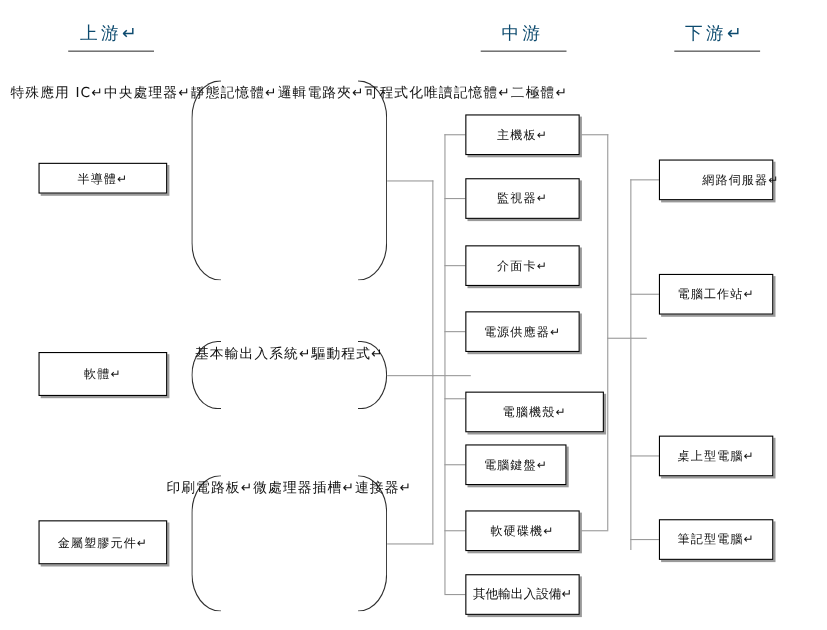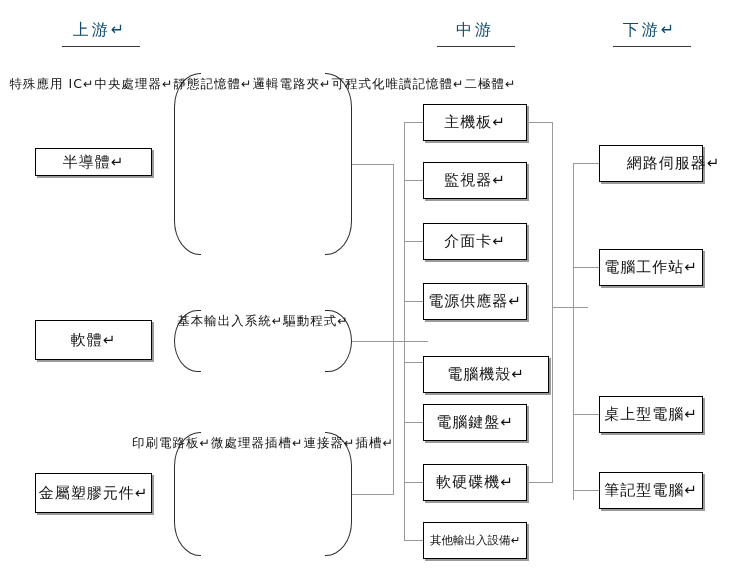--- a/index.html
+++ b/index.html
@@ -37,21 +37,21 @@
     box-sizing: border-box;
     background: #ffffff;
     border-top: 1px solid #000000;
     border-left: 1px solid #000000;
     border-right: 1px solid #000000;
     border-bottom: 1px solid #000000;
     box-shadow: 2px 2px 0 0 #9a9a9a;
     display: flex;
     align-items: center;
     justify-content: center;
-    font-size: 15px;
+    font-size: 11px;
     color: #111111;
     letter-spacing: 1px;
     white-space: nowrap;
     z-index: 3;
   }
   .node.tight {
     font-size: 11.5px;
     letter-spacing: 0px;
   }
 
@@ -155,21 +155,20 @@
     </div>
   </div>
 
   <div class="bracket" style="left:174px; top:432px; width:178px; height:124px;">
     <div class="arm left"></div>
     <div class="arm right"></div>
     <div class="items">
       <div class="item">印刷電路板↵</div>
       <div class="item">微處理器插槽↵</div>
       <div class="item">連接器↵</div>
-      <div class="item">插槽↵</div>
     </div>
   </div>
 
   <div class="hline" style="left:352px; top:164px; width:42px;"></div>
   <div class="hline" style="left:352px; top:341px; width:42px;"></div>
   <div class="hline" style="left:352px; top:494px; width:42px;"></div>
 
   <div class="vline" style="left:393px; top:164px; height:331px;"></div>
 
   <div class="hline" style="left:393px; top:341px; width:35px;"></div>
@@ -183,21 +182,21 @@
   <div class="hline" style="left:404px; top:362px; width:20px;"></div>
   <div class="hline" style="left:404px; top:422px; width:20px;"></div>
   <div class="hline" style="left:404px; top:482px; width:20px;"></div>
   <div class="hline" style="left:404px; top:540px; width:20px;"></div>
 
   <div class="node" style="left:423px; top:104px; width:104px; height:37px;">主機板↵</div>
   <div class="node" style="left:423px; top:162px; width:104px; height:37px;">監視器↵</div>
   <div class="node" style="left:423px; top:223px; width:104px; height:37px;">介面卡↵</div>
   <div class="node" style="left:423px; top:283px; width:104px; height:37px;">電源供應器↵</div>
   <div class="node" style="left:423px; top:356px; width:126px; height:37px;">電腦機殼↵</div>
-  <div class="node" style="left:423px; top:404px; width:104px; height:37px;">電腦鍵盤↵</div>
+  <div class="node" style="left:423px; top:404px; width:92px; height:37px;">電腦鍵盤↵</div>
   <div class="node" style="left:423px; top:464px; width:104px; height:37px;">軟硬碟機↵</div>
   <div class="node tight" style="left:423px; top:522px; width:104px; height:37px;">其他輸出入設備↵</div>
 
   <div class="hline" style="left:527px; top:122px; width:26px;"></div>
   <div class="hline" style="left:527px; top:482px; width:26px;"></div>
   <div class="vline" style="left:552px; top:122px; height:360px;"></div>
   <div class="hline" style="left:552px; top:307px; width:36px;"></div>
 
   <div class="vline" style="left:573px; top:163px; height:337px;"></div>
 

